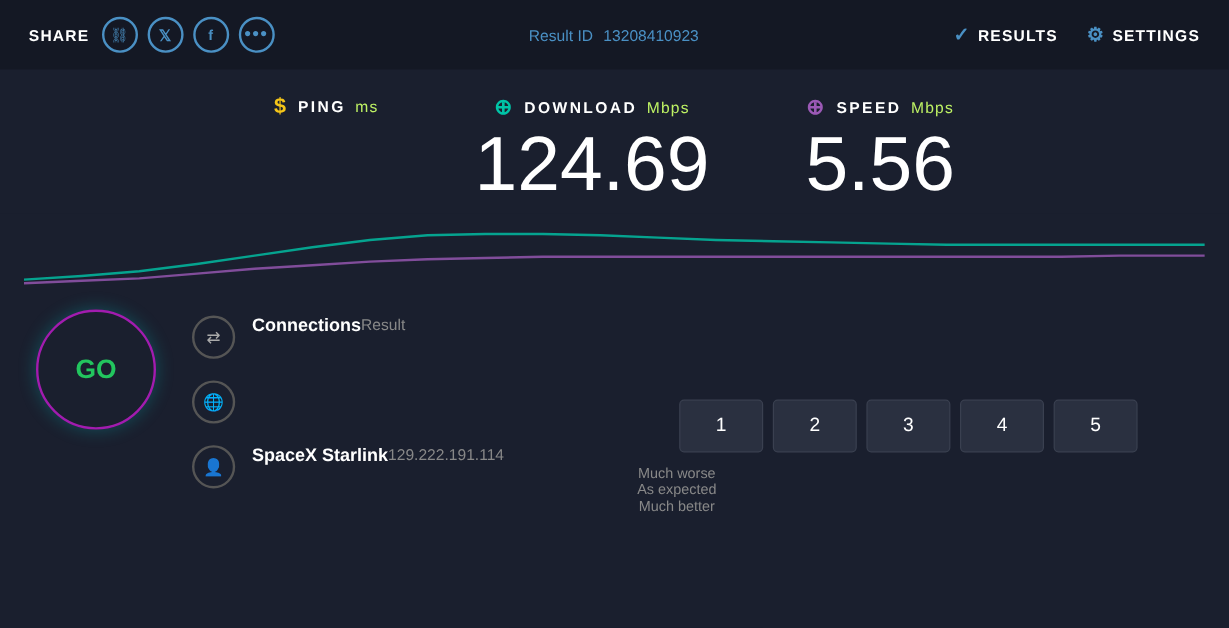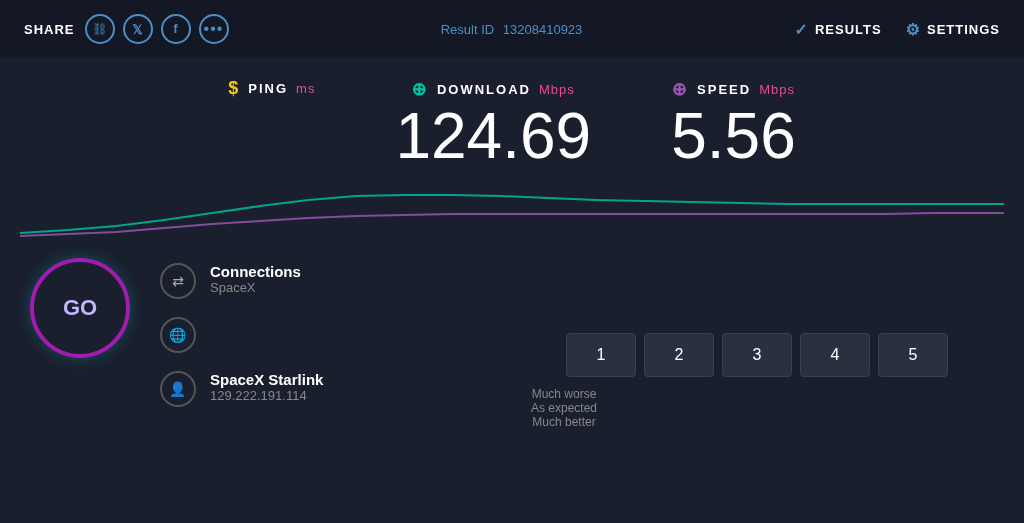--- a/index.html
+++ b/index.html
@@ -120,21 +120,21 @@
     .metric-icon {
       font-size: 18px;
     }
 
     .metric-icon.ping { color: #f5c518; }
     .metric-icon.download { color: #00c4a7; }
     .metric-icon.upload { color: #9b59b6; }
 
     .metric-unit {
       font-size: 13px;
-      color: #ec4899;
+      color: #bef264;
       font-weight: normal;
       letter-spacing: 1px;
     }
 
     .metric-value {
       font-size: 64px;
       font-weight: 300;
       line-height: 1;
       color: #ffffff;
     }
@@ -165,27 +165,27 @@
       display: flex;
       align-items: flex-start;
       gap: 30px;
       flex: 0 0 450px;
     }
 
     .go-button {
       width: 100px;
       height: 100px;
       border-radius: 50%;
-      border: 4px solid #a21caf;
+      border: 2px solid #a21caf;
       display: flex;
       align-items: center;
       justify-content: center;
       font-size: 22px;
       font-weight: bold;
-      color: #c4b5fd;
+      color: #22c55e;
       cursor: pointer;
       flex-shrink: 0;
       background: transparent;
       box-shadow: 0 0 15px rgba(0, 196, 196, 0.3);
     }
 
     .server-info {
       display: flex;
       flex-direction: column;
       gap: 18px;
@@ -206,21 +206,21 @@
       display: flex;
       align-items: center;
       justify-content: center;
       color: #aaa;
       font-size: 14px;
       flex-shrink: 0;
     }
 
     .info-text {
       display: flex;
-      flex-direction: column;
+      flex-direction: row;
     }
 
     .info-title {
       font-size: 15px;
       font-weight: 600;
       color: #ffffff;
     }
 
     .info-sub {
       font-size: 13px;
@@ -361,21 +361,21 @@
 
     <div class="left-panel">
       <div class="go-button">GO</div>
 
       <div class="server-info">
 
         <div class="info-row">
           <div class="info-icon">⇄</div>
           <div class="info-text">
             <span class="info-title">Connections</span>
-            <span class="info-sub">SpaceX</span>
+            <span class="info-sub">Result</span>
           </div>
         </div>
 
         <div class="info-row">
           <div class="info-icon">🌐</div>
         </div>
 
         <div class="info-row">
           <div class="info-icon">👤</div>
           <div class="info-text">

